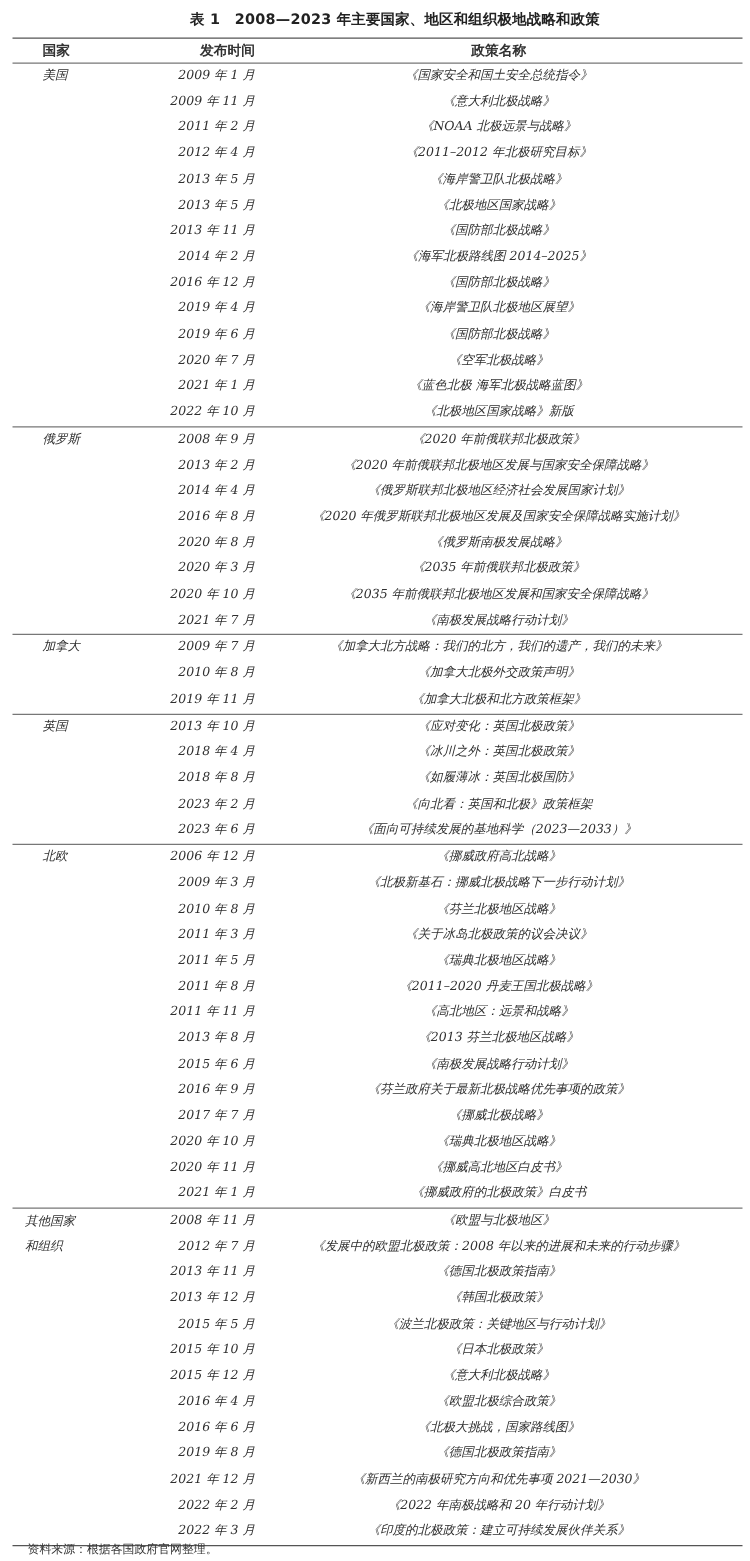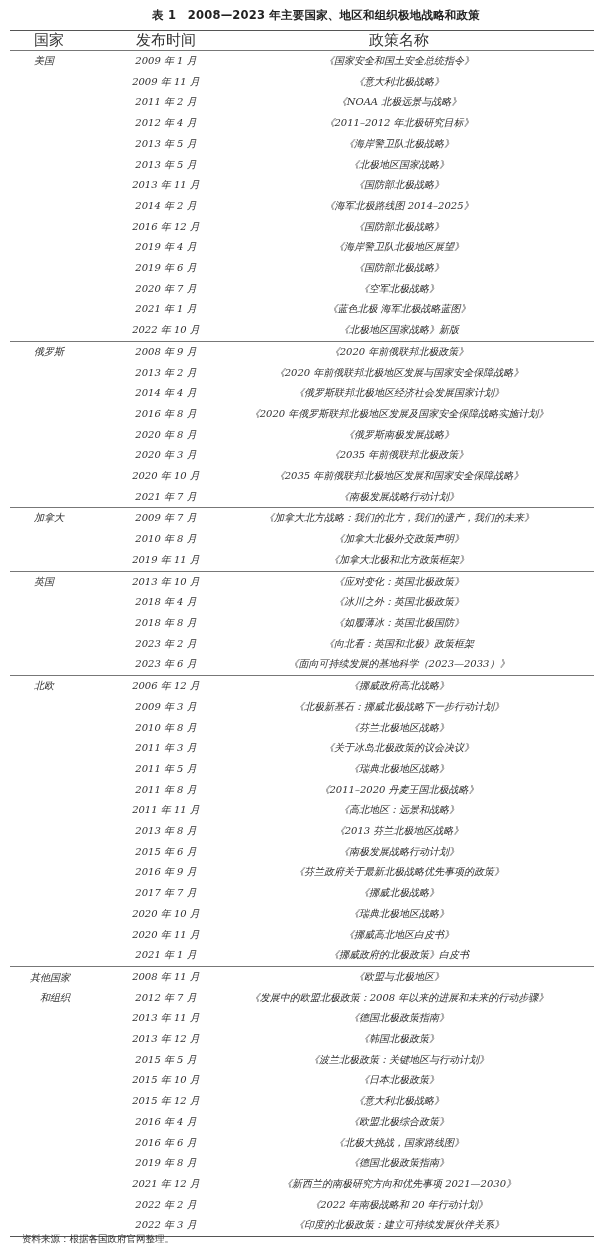--- a/index.html
+++ b/index.html
@@ -14,32 +14,32 @@
     font-size: 11.5px; font-weight: bold; color: #222;
     letter-spacing: 0.2px;
   }
   .table-wrap { position: absolute; left: 10px; top: 30px; width: 584px; }
   table { border-collapse: collapse; width: 584px; table-layout: fixed; }
   col.c1 { width: 86px; }
   col.c2 { width: 108px; }
   col.c3 { width: 390px; }
   thead tr { border-top: 1.6px solid #555; border-bottom: 1.2px solid #777; }
   th {
-    font-weight: normal; font-size: 15px; height: 19px; padding: 0;
+    font-weight: bold; font-size: 11px; height: 19px; padding: 0;
     color: #333;
   }
   td {
     font-size: 10px; height: 20.7px; padding: 0; line-height: 20.7px;
     color: #2f2f2f; white-space: nowrap;
   }
   th.country, td.country { text-align: left; padding-left: 24px; }
-  th.date, td.date { text-align: center; padding-left: 32px; }
+  th.date, td.date { text-align: right; padding-left: 32px; }
   th.policy, td.policy { text-align: center; }
   td.country { vertical-align: top; line-height: 20.7px; }
-  td.country .ml { display: block; line-height: 18px; padding-top: 2px; text-align: right; width: 50px; margin-left: -14px; }
+  td.country .ml { display: block; line-height: 18px; padding-top: 2px; text-align: left; width: 50px; margin-left: -14px; }
   tbody.group { border-bottom: 1.6px solid #777; font-style: italic; }
   tbody.group.last { border-bottom: 1.8px solid #555; }
   .source {
     position: absolute; left: 22px; top: 1233px;
     font-size: 9.5px; color: #333;
     font-family: "DejaVu Serif", "Liberation Serif", serif;
   }
 </style>
 </head>
 <body>

